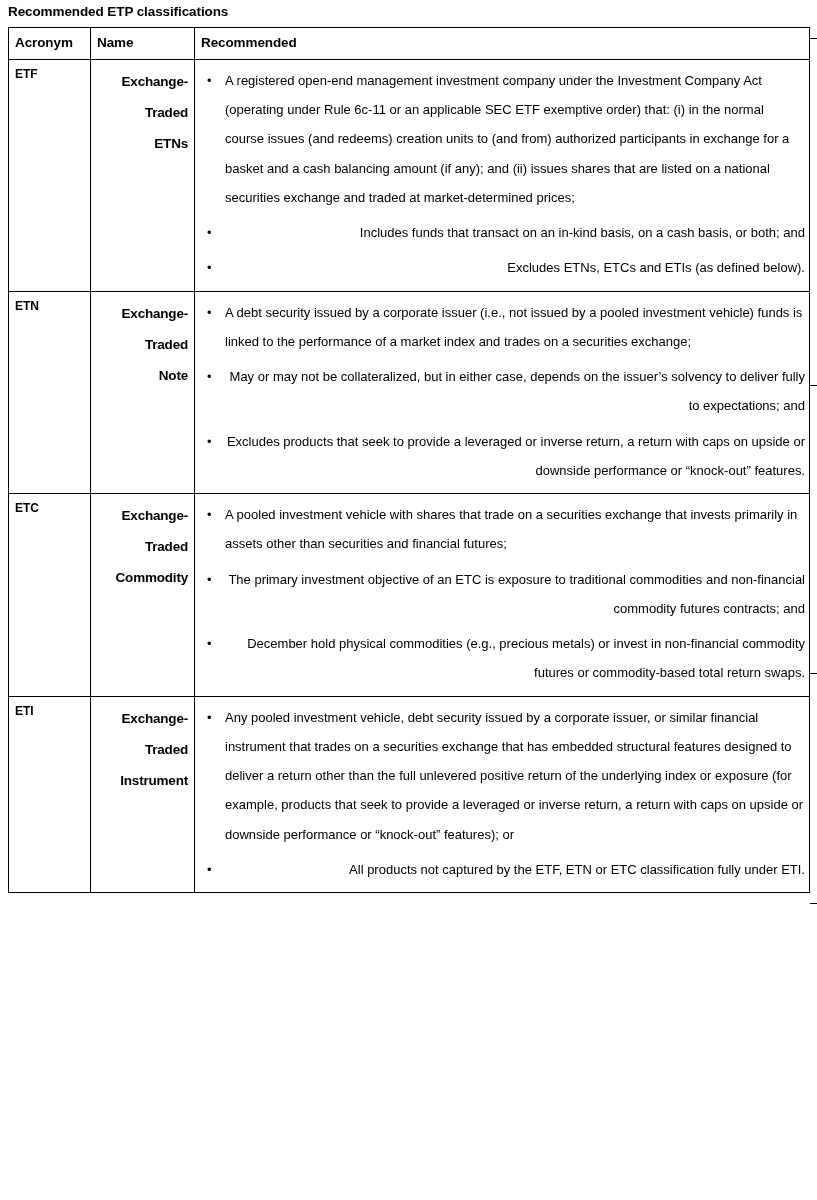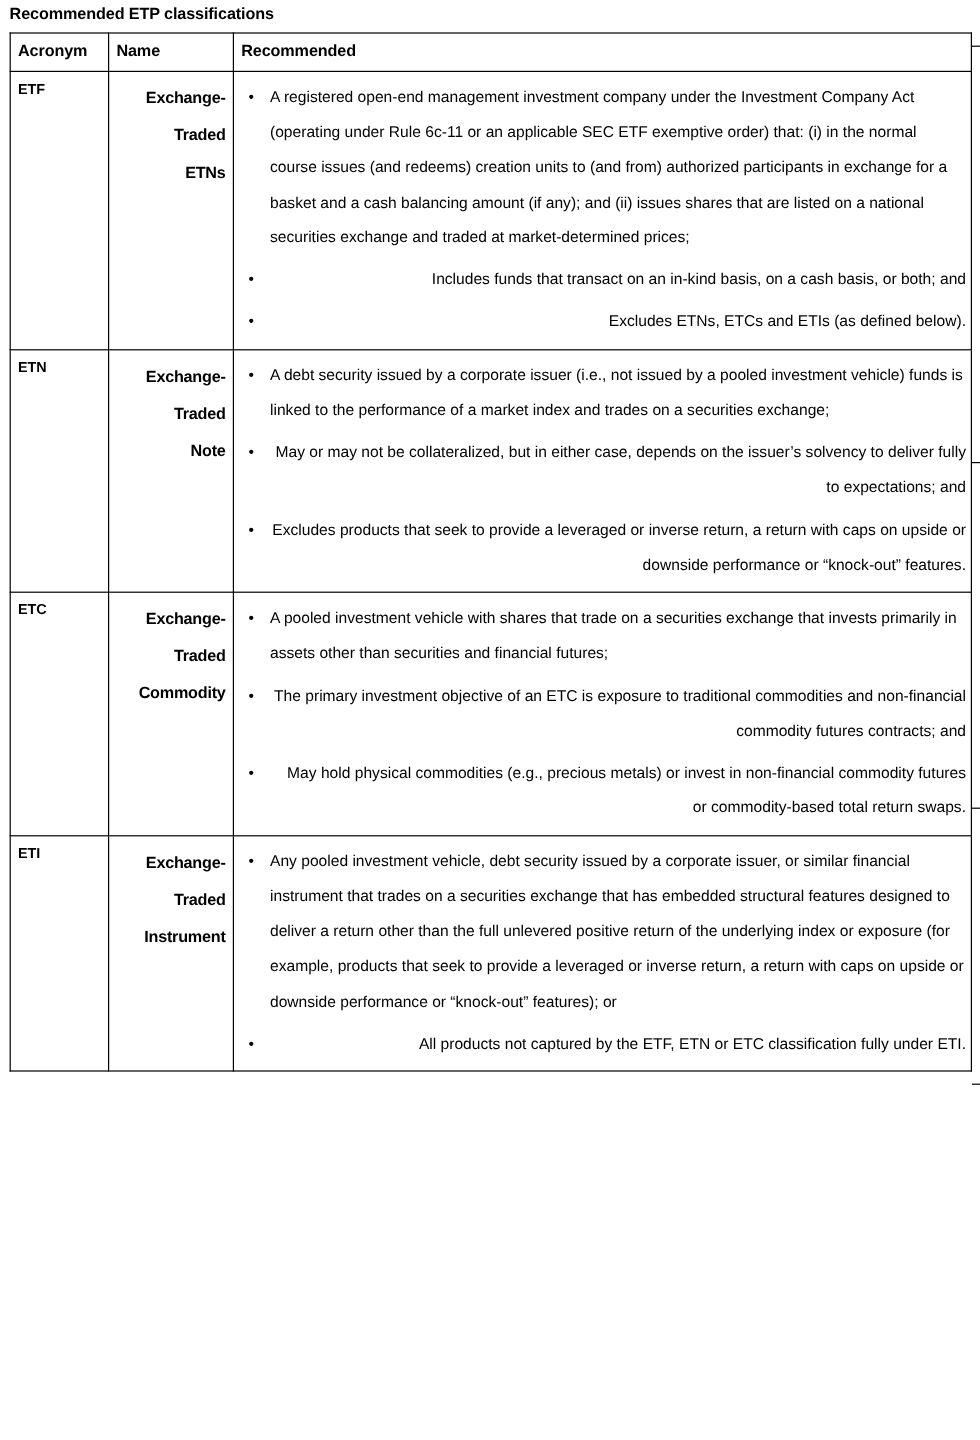--- a/index.html
+++ b/index.html
@@ -163,21 +163,21 @@
         <td class="cell-acronym">ETC</td>
         <td class="cell-name">
           <span>Exchange-</span>
           <span>Traded</span>
           <span>Commodity</span>
         </td>
         <td class="cell-desc">
           <ul class="bullets">
             <li>A pooled investment vehicle with shares that trade on a securities exchange that invests primarily in assets other than securities and financial futures;</li>
             <li>The primary investment objective of an ETC is exposure to traditional commodities and non-financial commodity futures contracts; and</li>
-            <li>May hold physical commodities (e.g., precious metals) or invest in non-financial commodity futures or commodity-based total return swaps.</li>
+            <li>December hold physical commodities (e.g., precious metals) or invest in non-financial commodity futures or commodity-based total return swaps.</li>
           </ul>
         </td>
       </tr>
 
       <tr class="row-eti">
         <td class="cell-acronym">ETI</td>
         <td class="cell-name">
           <span>Exchange-</span>
           <span>Traded</span>
           <span>Instrument</span>

